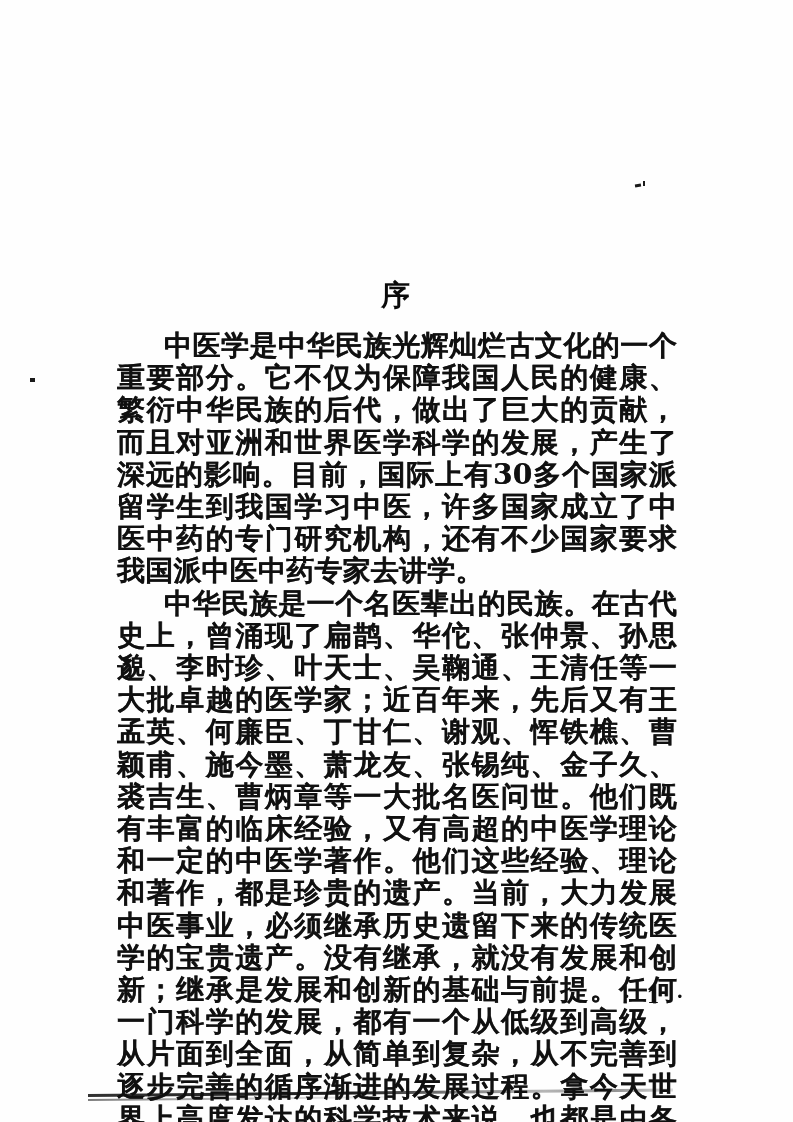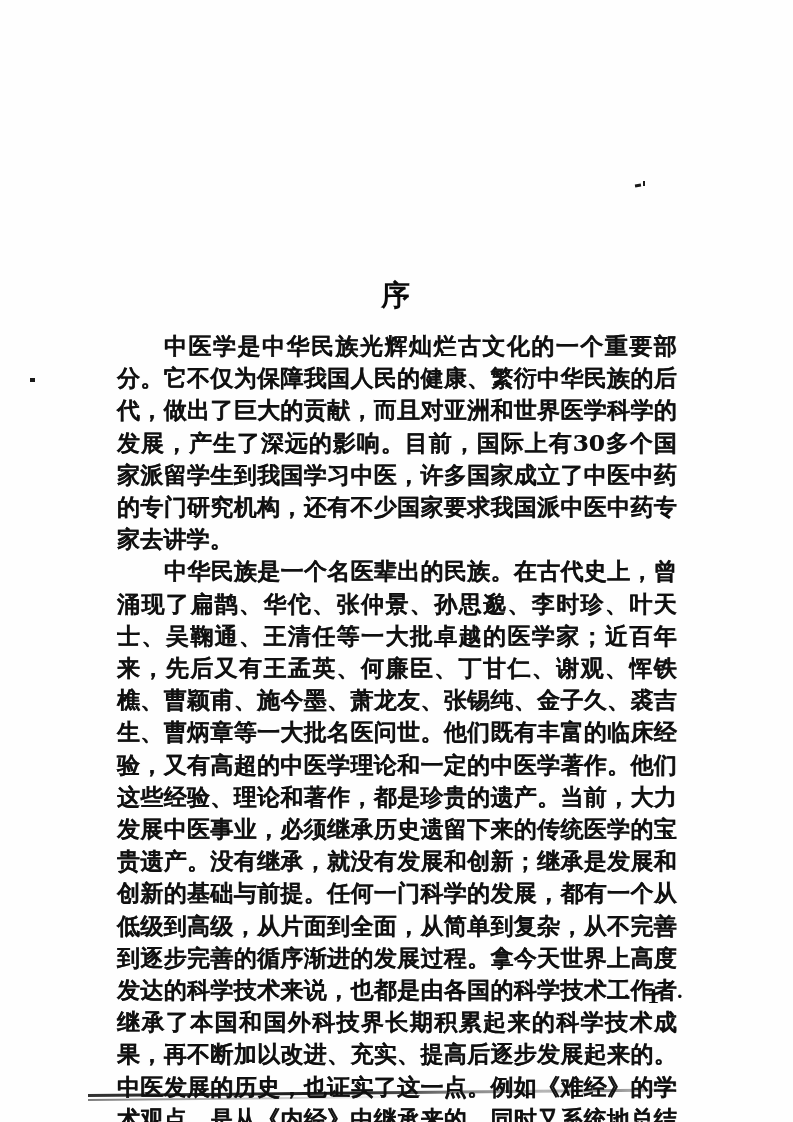--- a/index.html
+++ b/index.html
@@ -38,21 +38,21 @@
   
   #body-text {
     position: absolute;
     left: 117px;
     top: 330px;
     width: 560px;
   }
 
   .para {
     margin: 0;
-    font-size: 23px;
+    font-size: 28px;
     line-height: 32.2px;
     font-weight: bold;
     color: #101010;
     text-align: justify;
     text-justify: inter-character;
     text-indent: 47px;
     letter-spacing: 0.2px;
   }
 
   .para + .para {

